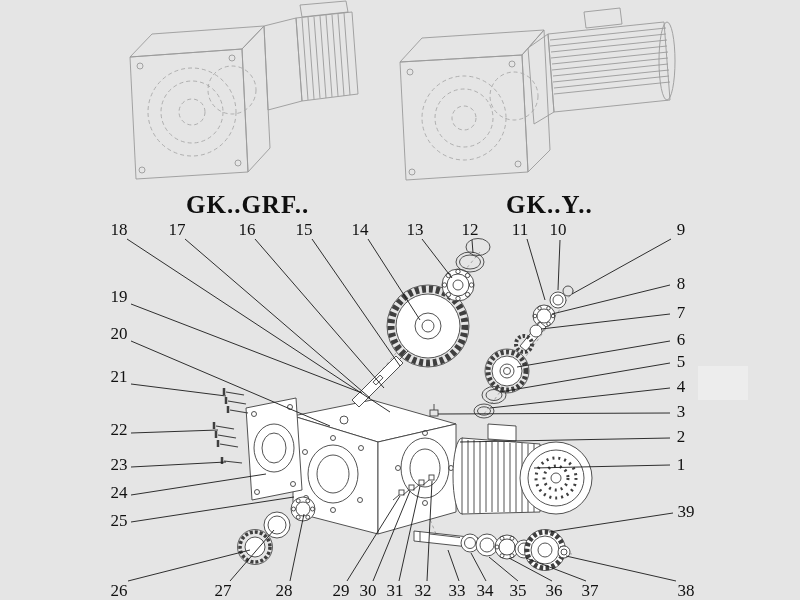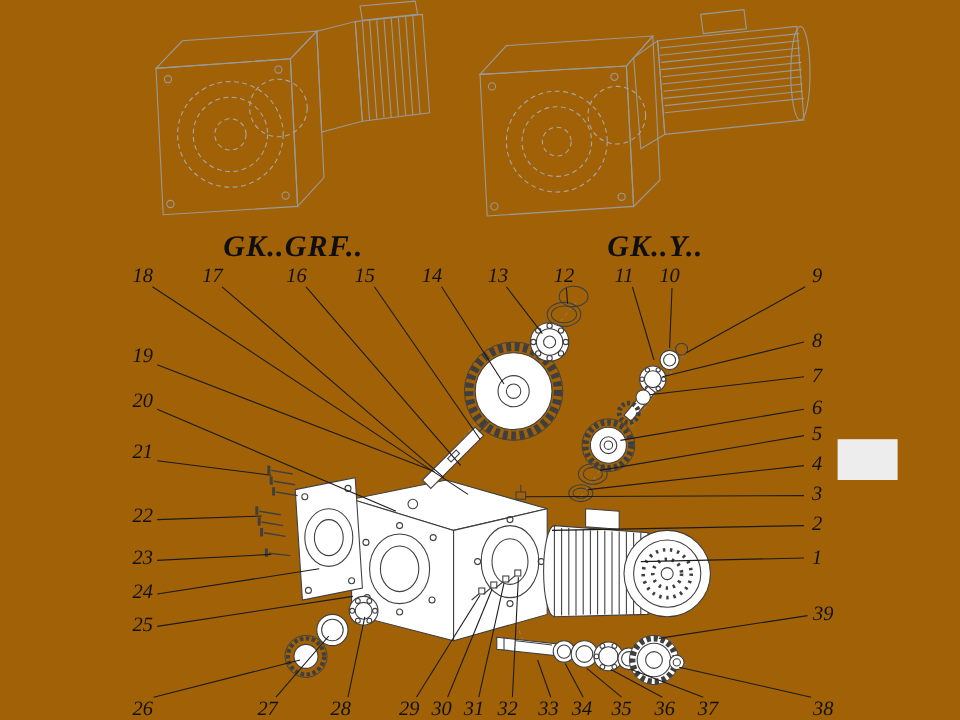--- a/index.html
+++ b/index.html
@@ -1,20 +1,20 @@
 <!DOCTYPE html>
 <html><head>
 <meta charset="utf-8">
 <style>
   html,body{margin:0;padding:0;}
   body{
     width:800px;height:600px;background:#ffffff;
     font-family:"Liberation Serif", serif;
   }
-  .stage{position:relative;width:800px;height:600px;background:#a16207;overflow:hidden;font-style:italic;}
+  .stage{position:relative;width:800px;height:600px;background:#e5e5e5;overflow:hidden;}
   .stage > svg{position:absolute;left:0;top:0;}
   .leader{stroke:#1a1a1a;stroke-width:0.9;fill:none;}
   .callout-num{
     font-family:"Liberation Serif", serif;
     font-size:17px;fill:#111;text-anchor:middle;
   }
   .title-text{
     font-family:"Liberation Serif", serif;
     font-weight:bold;font-size:25px;fill:#0f0f0f;letter-spacing:1px;
   }

